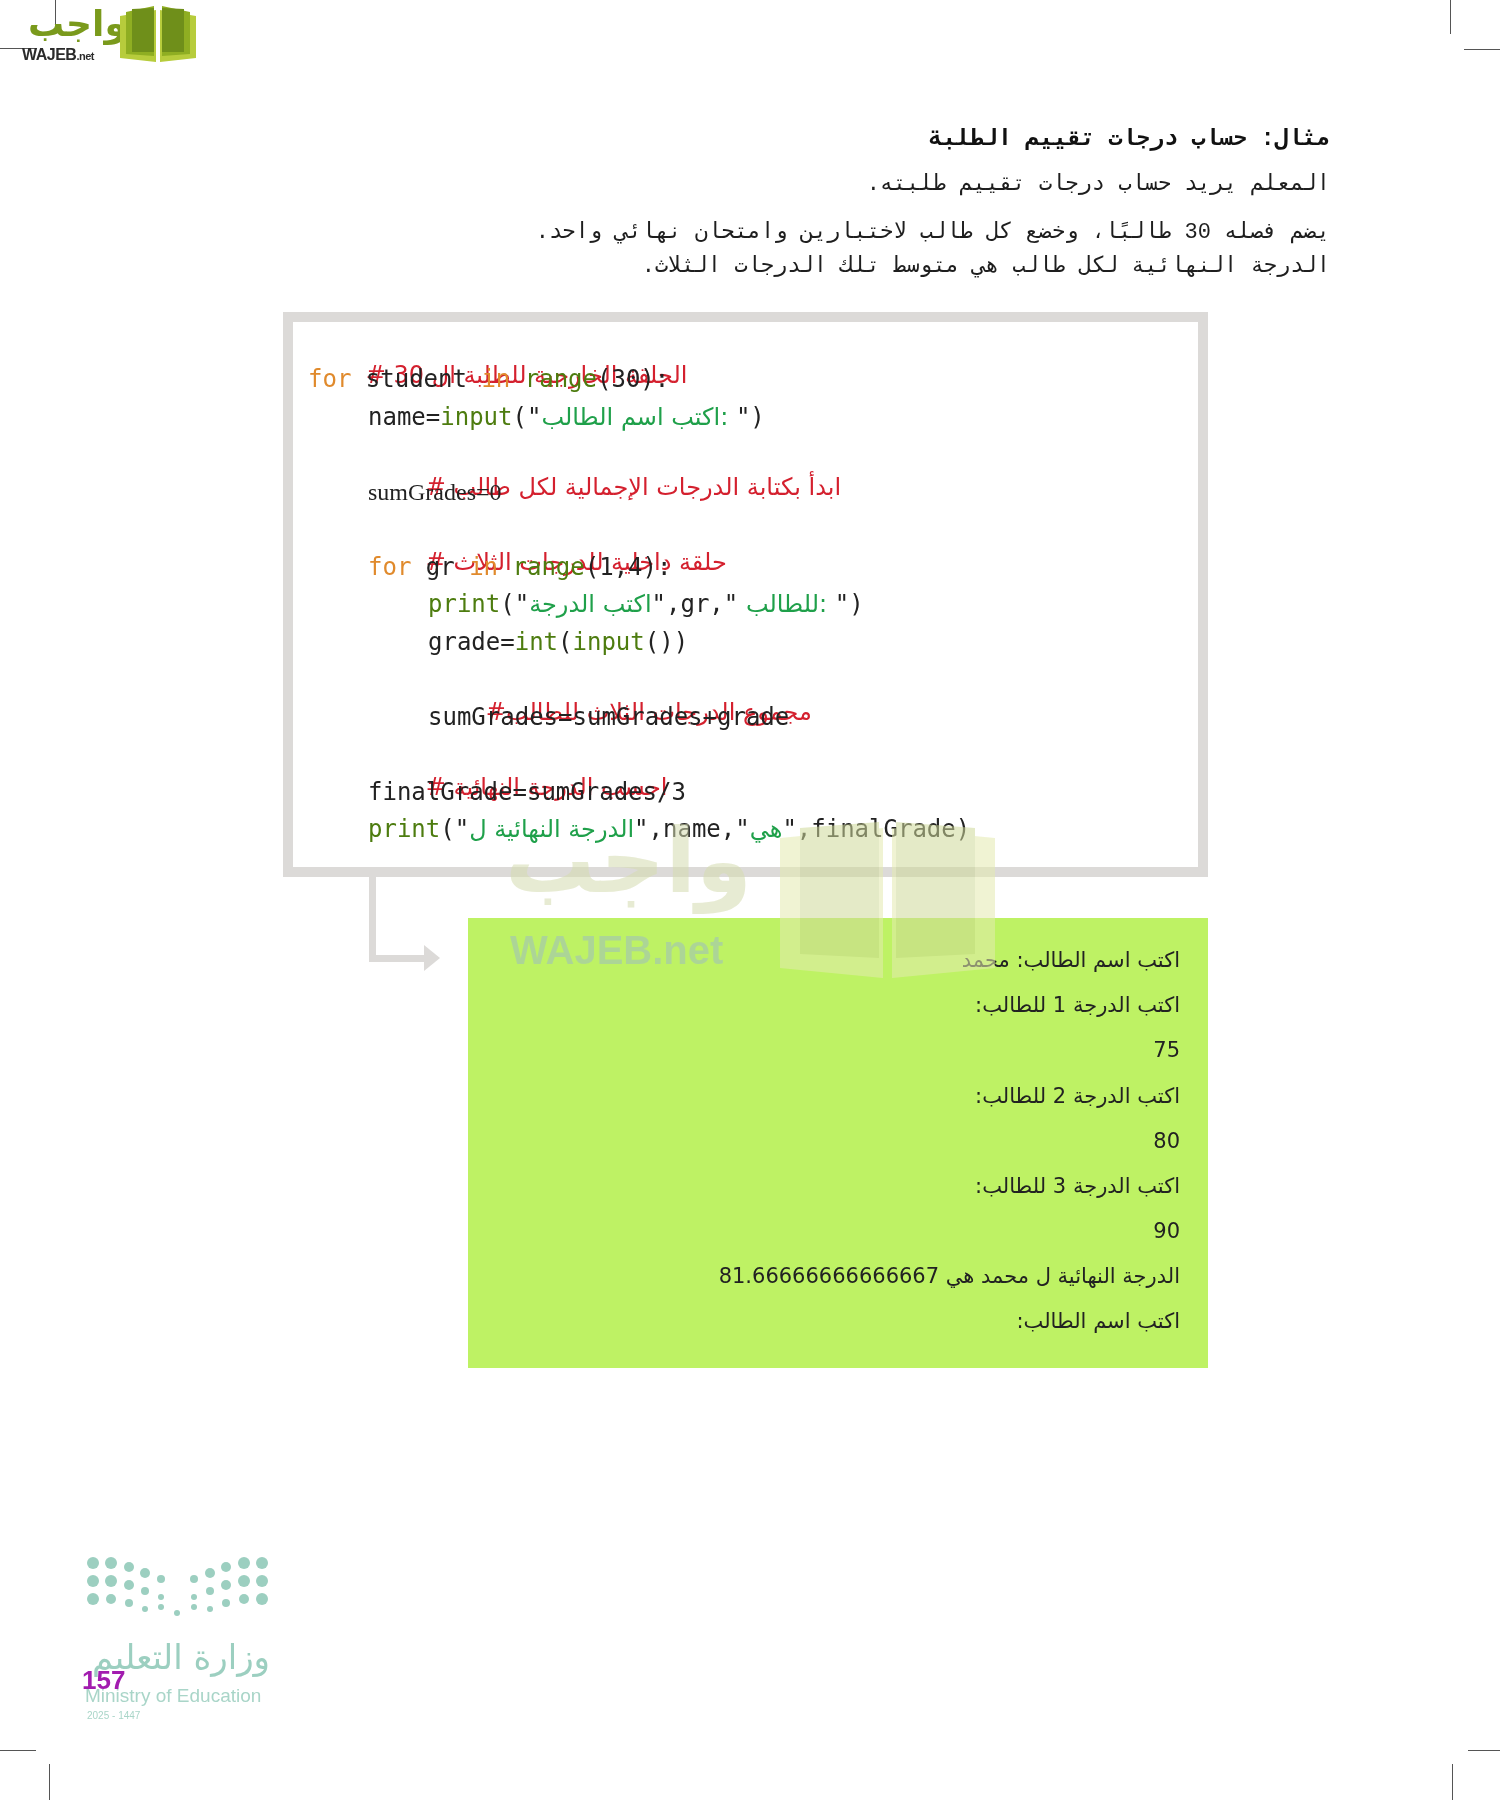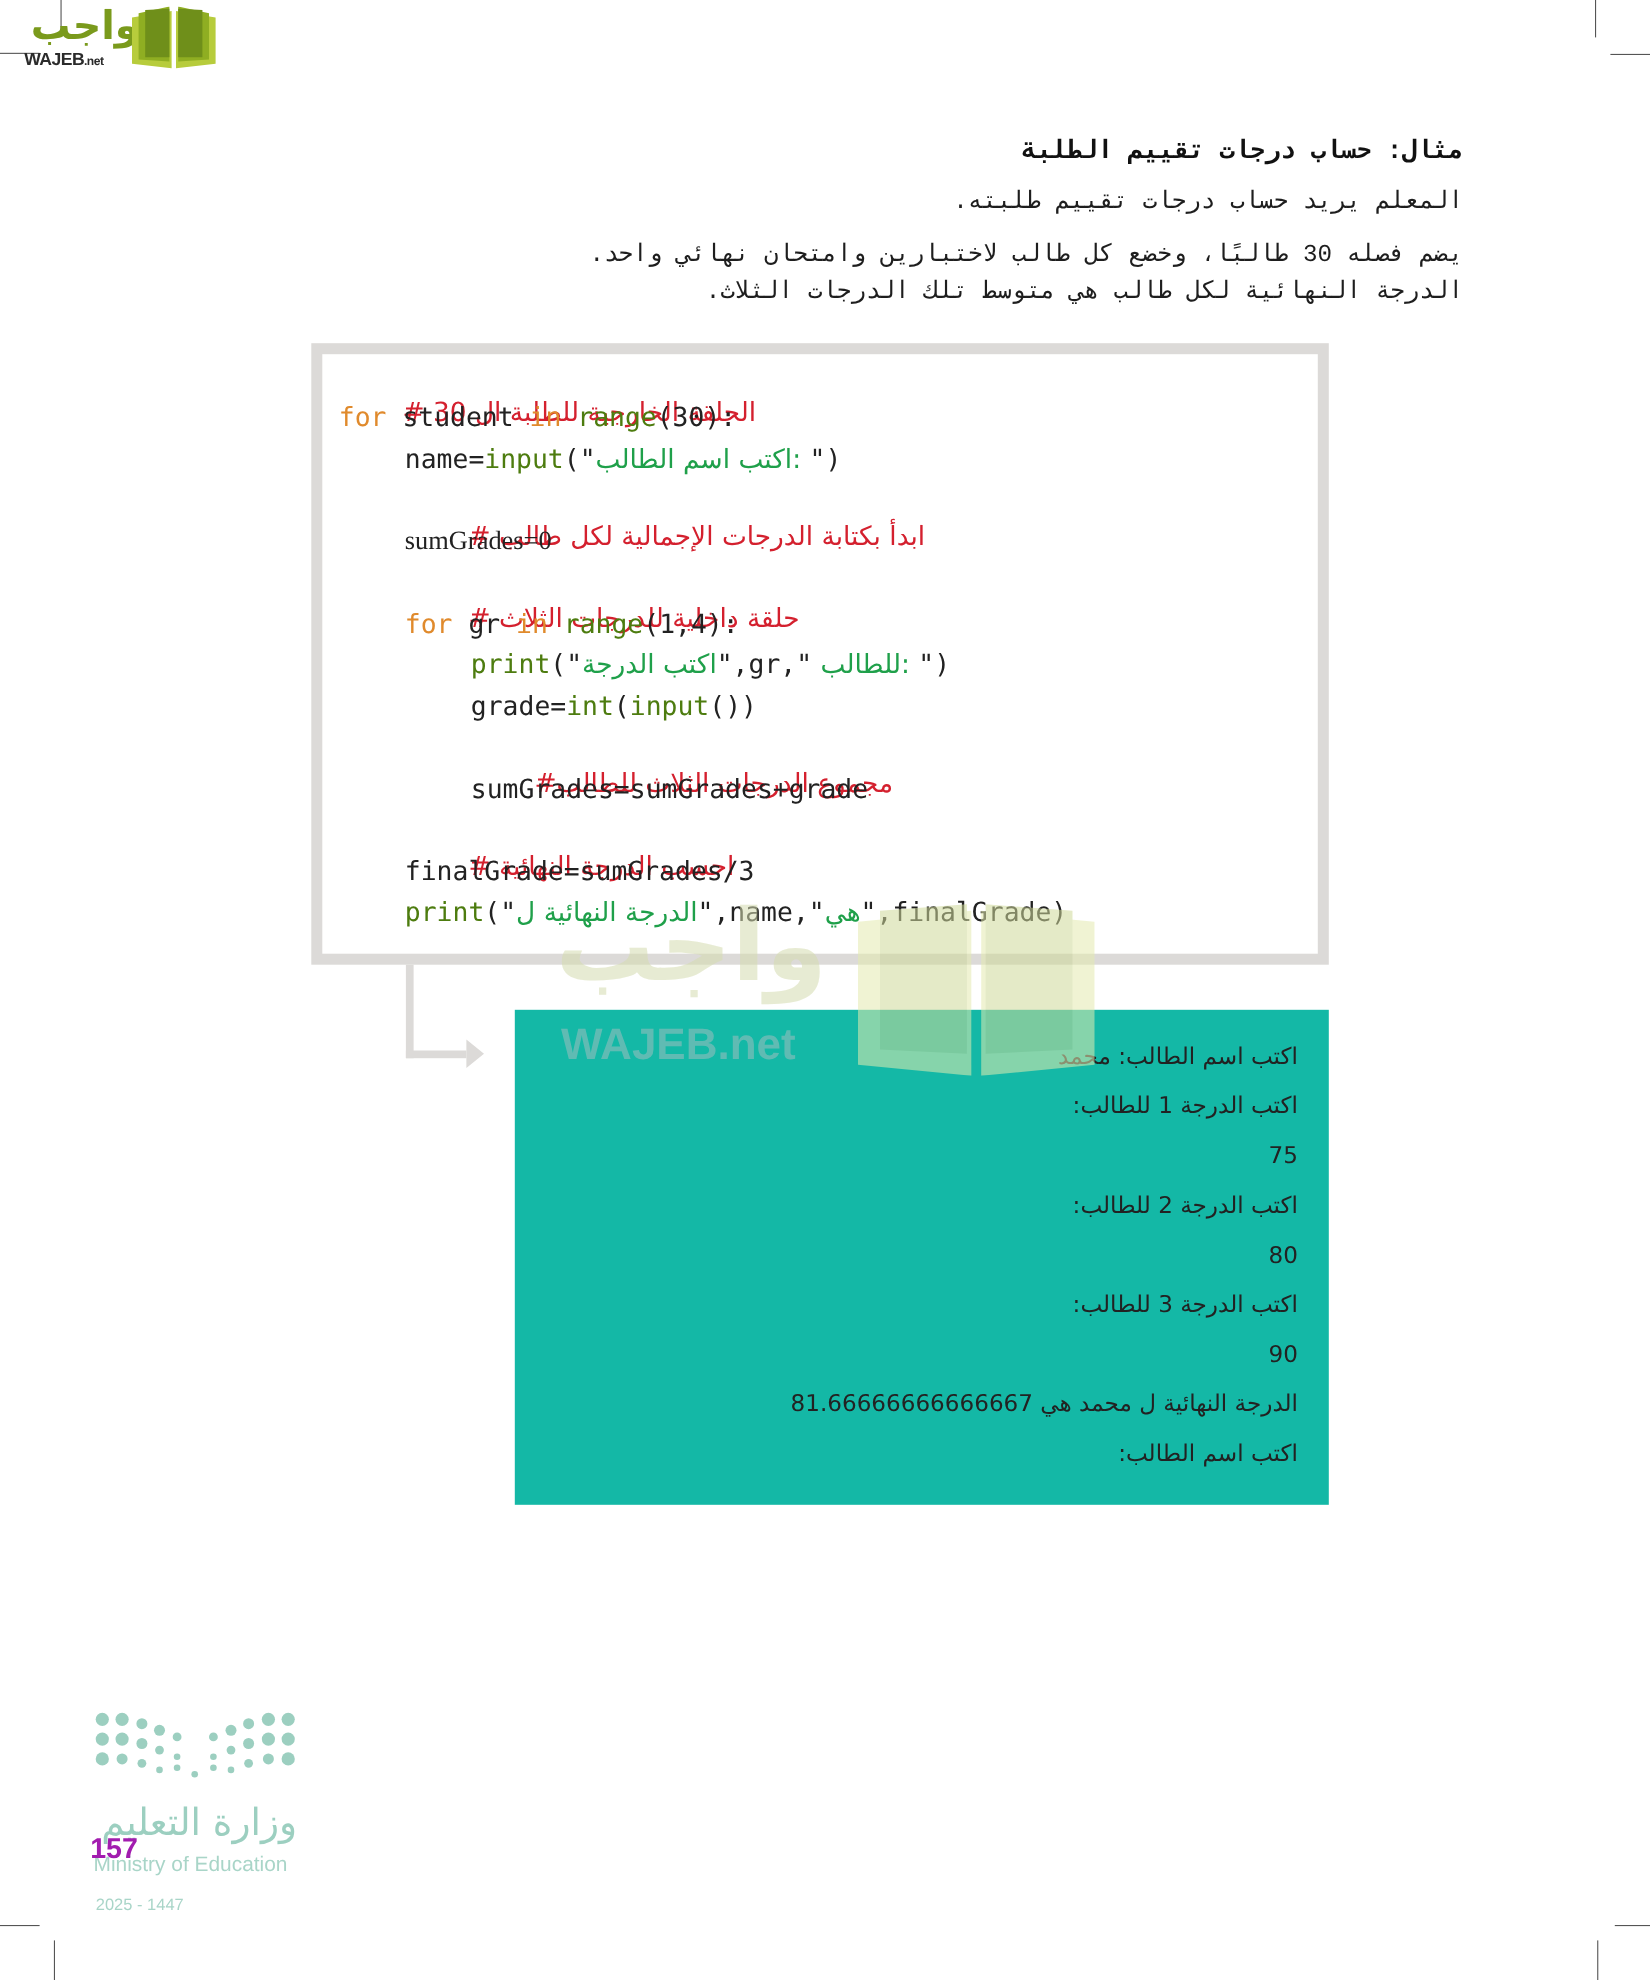--- a/index.html
+++ b/index.html
@@ -40,37 +40,37 @@
   .str-green { color:#1fa04a; font-family:"DejaVu Sans", sans-serif; }
   .comment { color:#d4202e; font-family:"DejaVu Sans", sans-serif; font-size:24px; direction:rtl; unicode-bidi:isolate; }
 
   
   .conn-v { left:369px; top:877px; width:7px; height:85px; background:#dcdad8; }
   .conn-h { left:369px; top:955px; width:55px; height:7px; background:#dcdad8; }
   .conn-head { left:424px; top:945px; width:0; height:0; border-top:13px solid transparent; border-bottom:13px solid transparent; border-left:16px solid #dcdad8; }
 
   
   .output-panel {
-    left:468px; top:918px; width:740px; height:450px; background:#14b8a6;
+    left:468px; top:918px; width:740px; height:450px; background:#bef264;
   }
   .out-line {
     position:absolute; right:28px; direction:rtl; text-align:right;
     font-family:"DejaVu Sans", sans-serif; font-size:21px; color:#222; white-space:nowrap;
   }
 
   
   .wm { left:505px; top:818px; width:500px; height:160px; opacity:0.55; pointer-events:none; }
   .wm-ar { position:absolute; left:0; top:-10px; font-size:90px; font-weight:bold; color:#d5dcb0; direction:rtl; }
   .wm-en { position:absolute; left:5px; top:110px; font-size:40px; font-weight:bold; color:#9fbfbf; font-family:"Liberation Sans", sans-serif; }
 
   
   .ministry { left:85px; top:1555px; width:190px; height:170px; }
   .ministry-ar { position:absolute; left:0; top:82px; font-size:34px; color:#9ccfc0; direction:rtl; width:185px; text-align:right; }
   .ministry-en { position:absolute; left:0; top:130px; font-size:19px; color:#a9d5c8; font-family:"Liberation Sans", sans-serif; }
-  .ministry-year { position:absolute; left:2px; top:168px; font-size:15px; color:#a9d5c8; font-family:"Liberation Sans", sans-serif; }
+  .ministry-year { position:absolute; left:2px; top:155px; font-size:10px; color:#a9d5c8; font-family:"Liberation Sans", sans-serif; }
   .page-num { left:82px; top:1665px; font-size:26px; font-weight:bold; color:#a21caf; font-family:"Liberation Sans", sans-serif; }
 </style>
 </head>
 <body>
 
 <div class="crop" style="left:55px;top:0;width:1px;height:32px;"></div>
 <div class="crop" style="left:0;top:48px;width:36px;height:1px;"></div>
 <div class="crop" style="left:1450px;top:0;width:1px;height:34px;"></div>
 <div class="crop" style="left:1464px;top:49px;width:36px;height:1px;"></div>
 <div class="crop" style="left:0;top:1750px;width:36px;height:1px;"></div>

